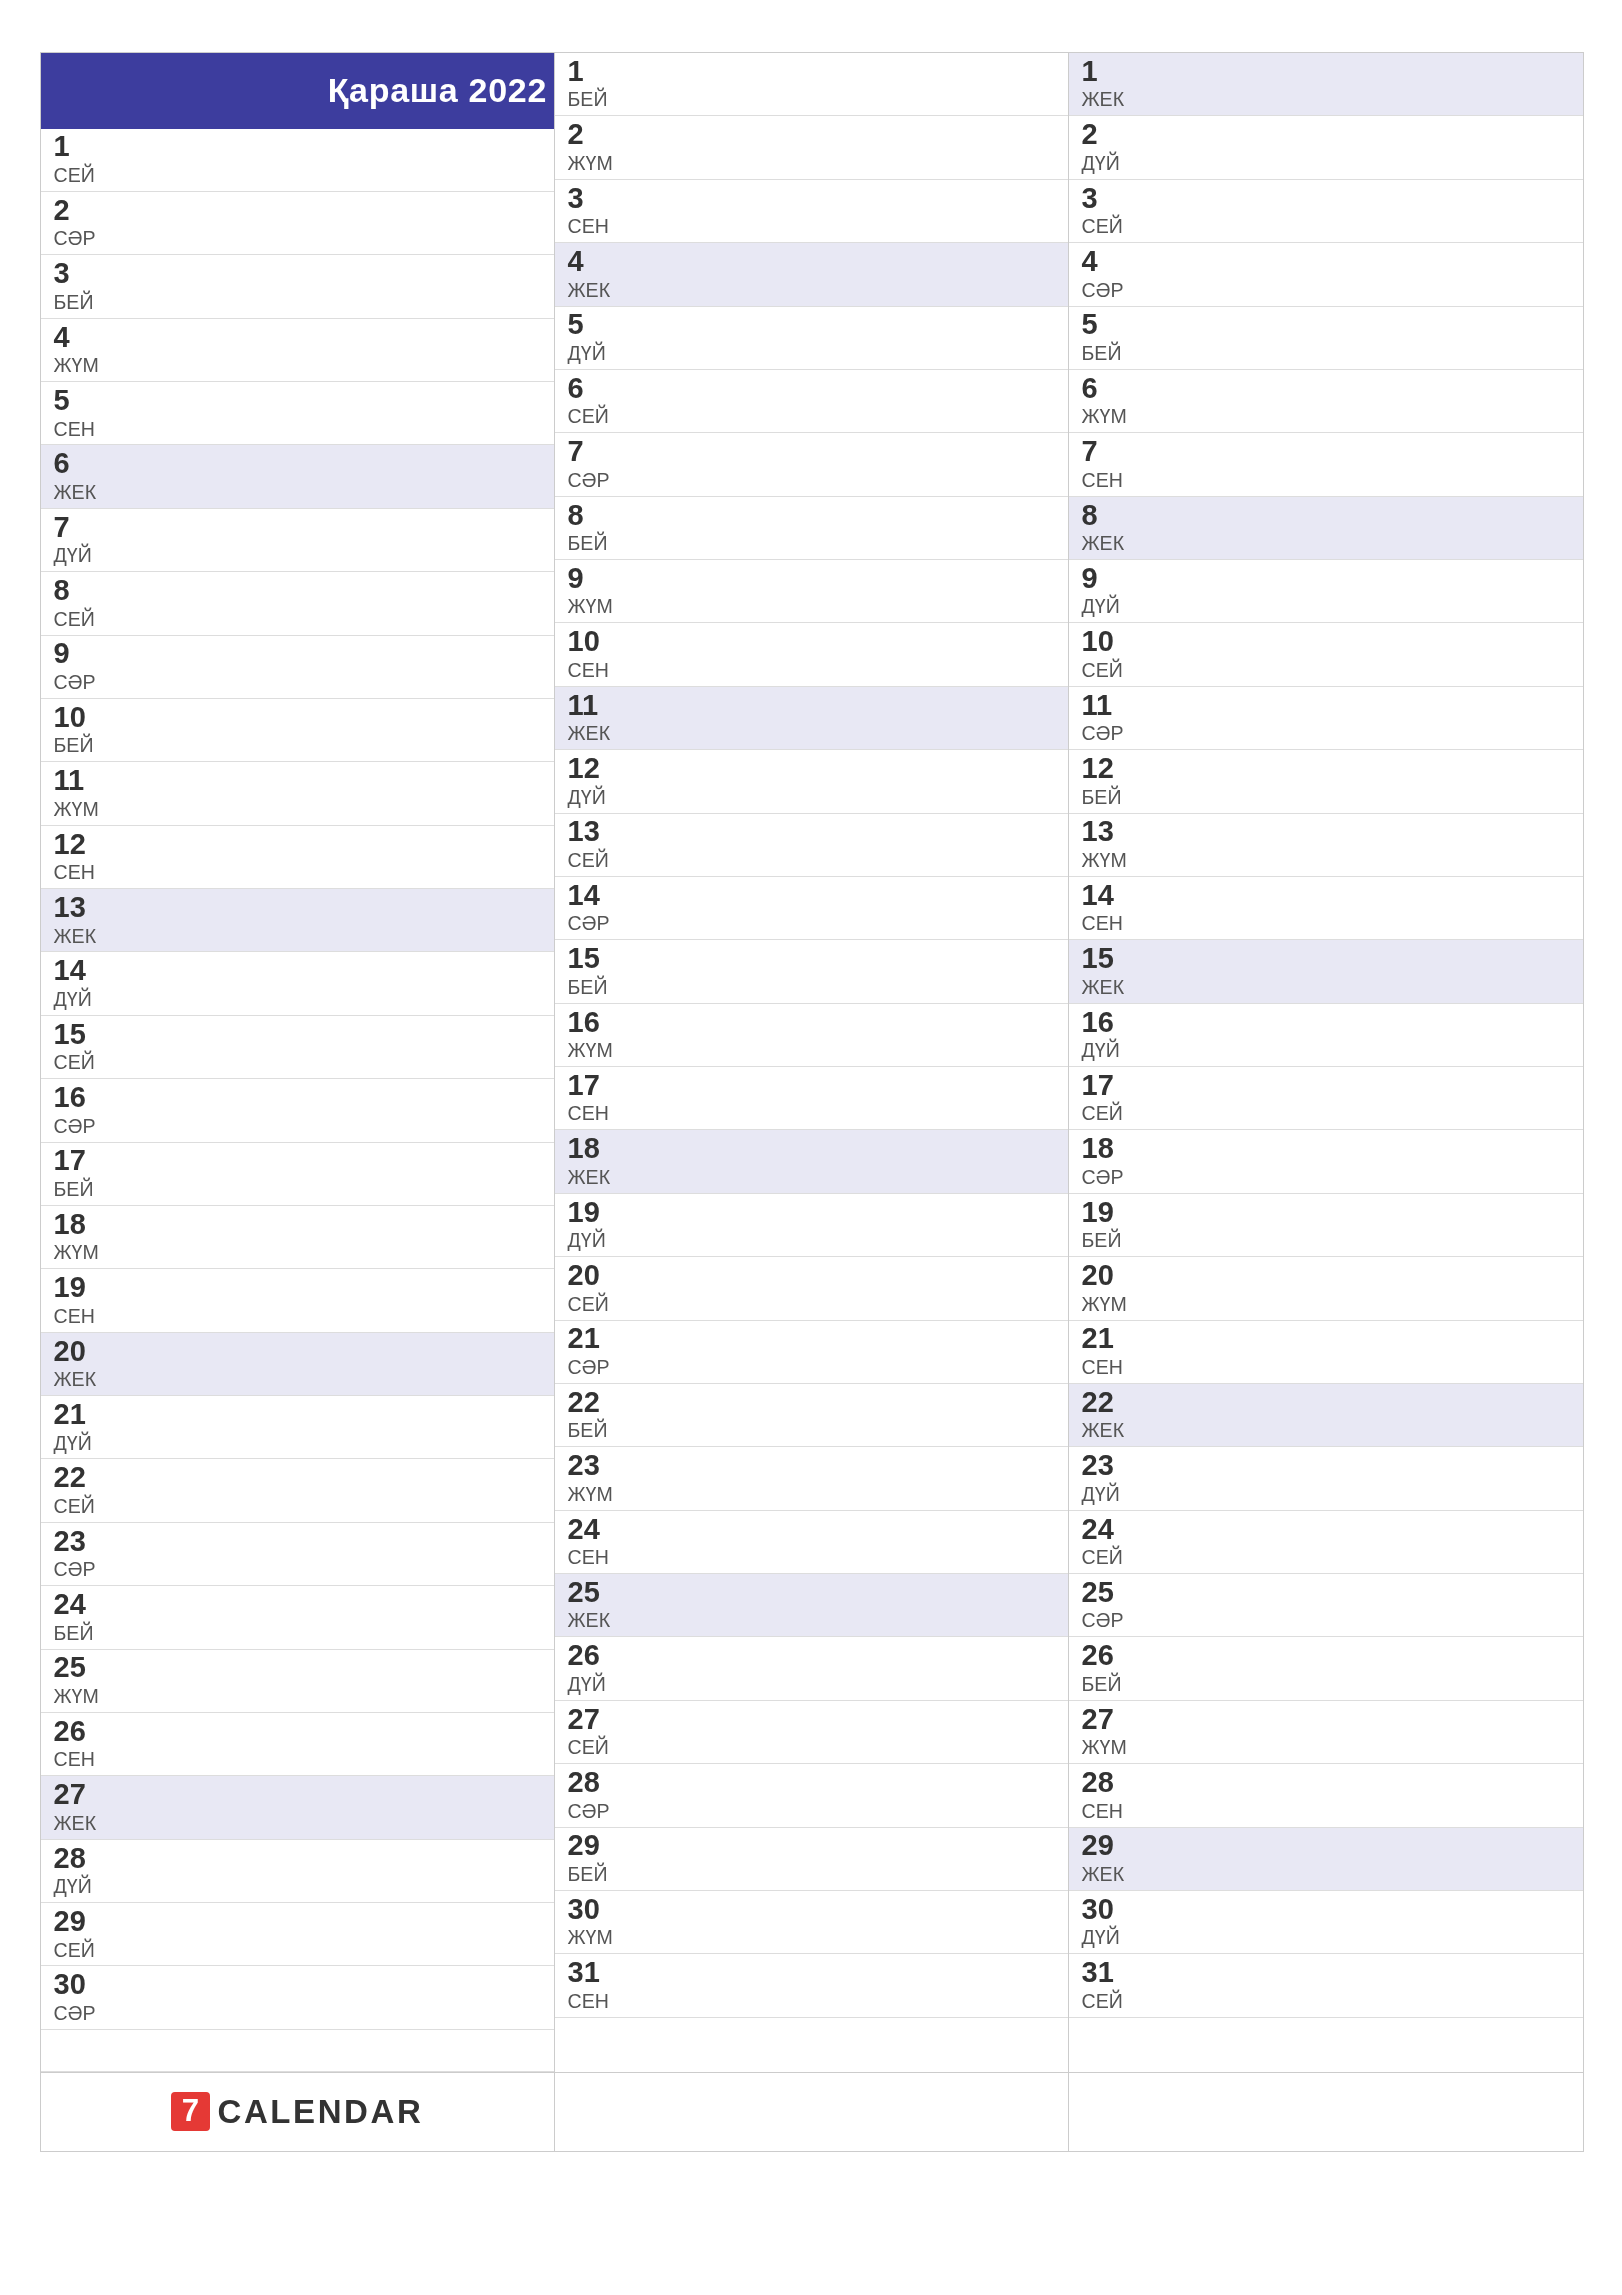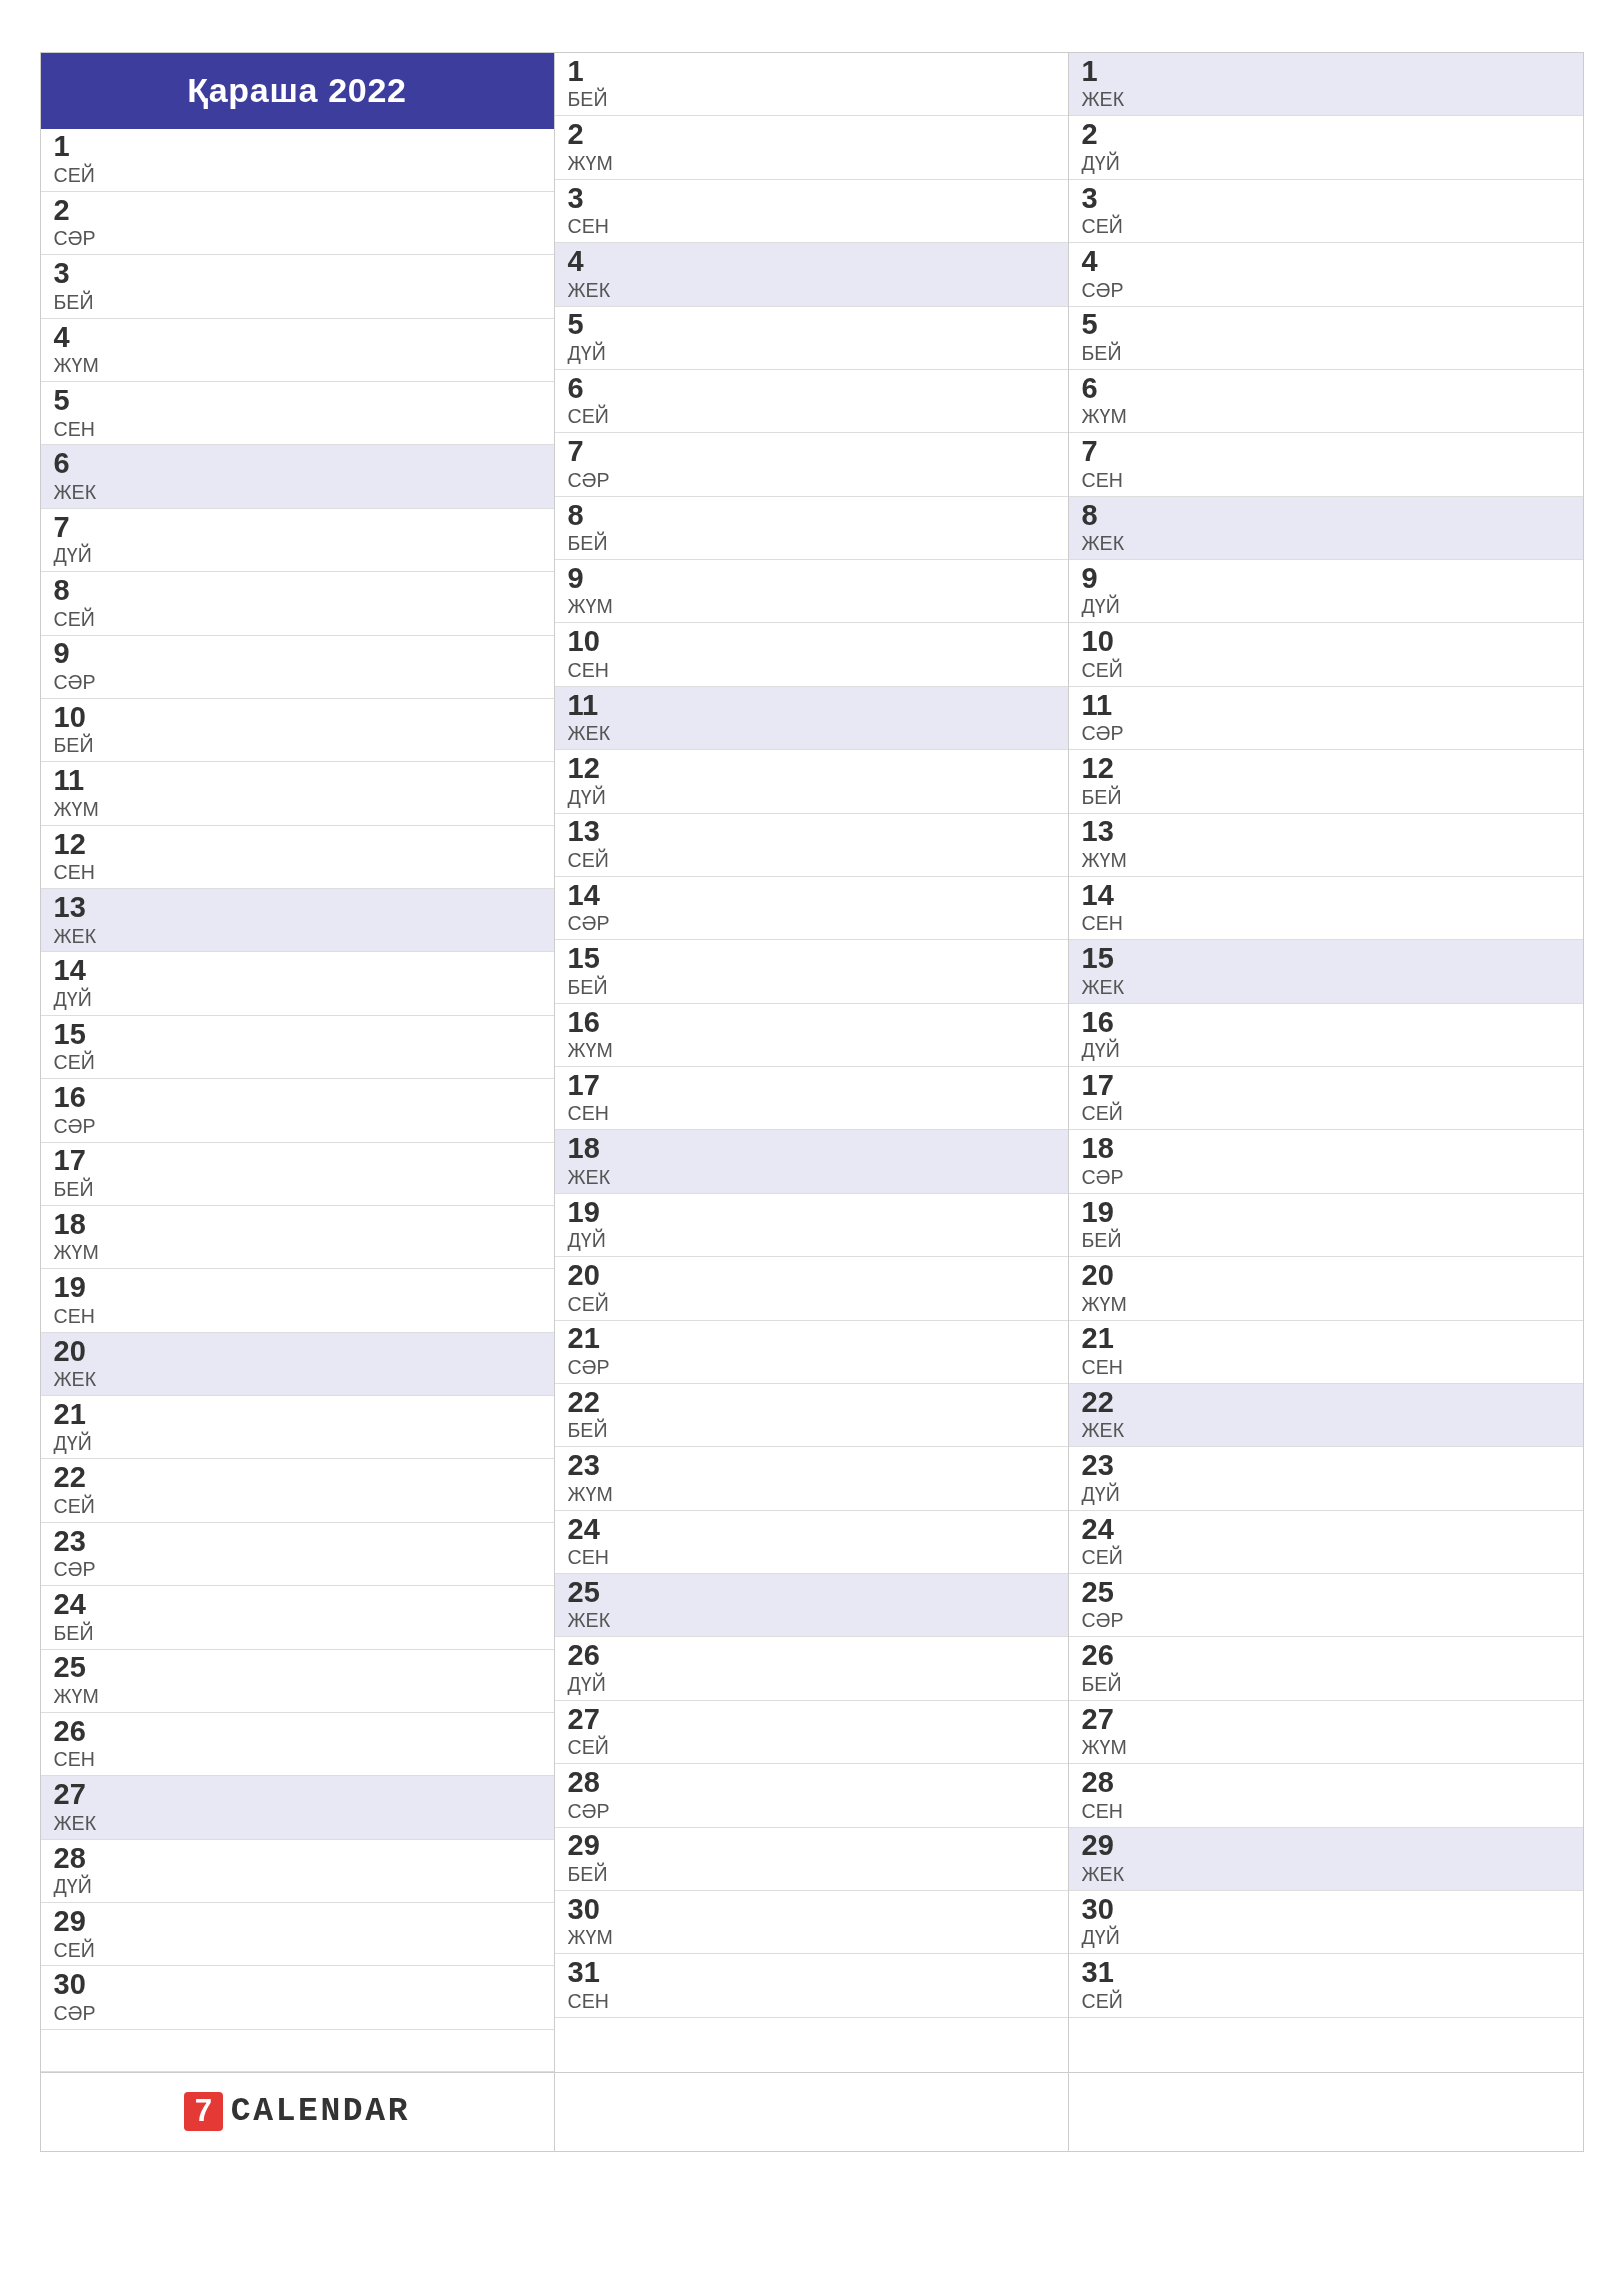--- a/index.html
+++ b/index.html
@@ -24,21 +24,21 @@
     }
     .month-column {
       border-right: 1.3px solid #ccc;
     }
     .month-column:last-child {
       border-right: none;
     }
     .month-header {
       background: #3d3d9e;
       color: #fff;
-      text-align: center;
+      text-align: right;
       font-size: 34px;
       font-weight: bold;
       padding: 18.3px 6.5px;
       letter-spacing: 0.7px;
     }
     .day-row {
       display: flex;
       align-items: center;
       padding: 3.9px 13px;
       border-bottom: 0.7px solid #ddd;
@@ -77,21 +77,20 @@
       height: 39px;
       display: flex;
       align-items: center;
       justify-content: center;
     }
     .logo-text {
       font-size: 33px;
       font-weight: bold;
       color: #333;
       letter-spacing: 2.6px;
-      font-family: Liberation Mono, monospace;
     }
     .bottom-section {
       display: grid;
       grid-template-columns: 1fr 1fr 1fr;
       border-top: 1.3px solid #ccc;
     }
     .footer-cell {
       padding: 19.6px 13px;
       border-right: 1.3px solid #ccc;
       display: flex;

